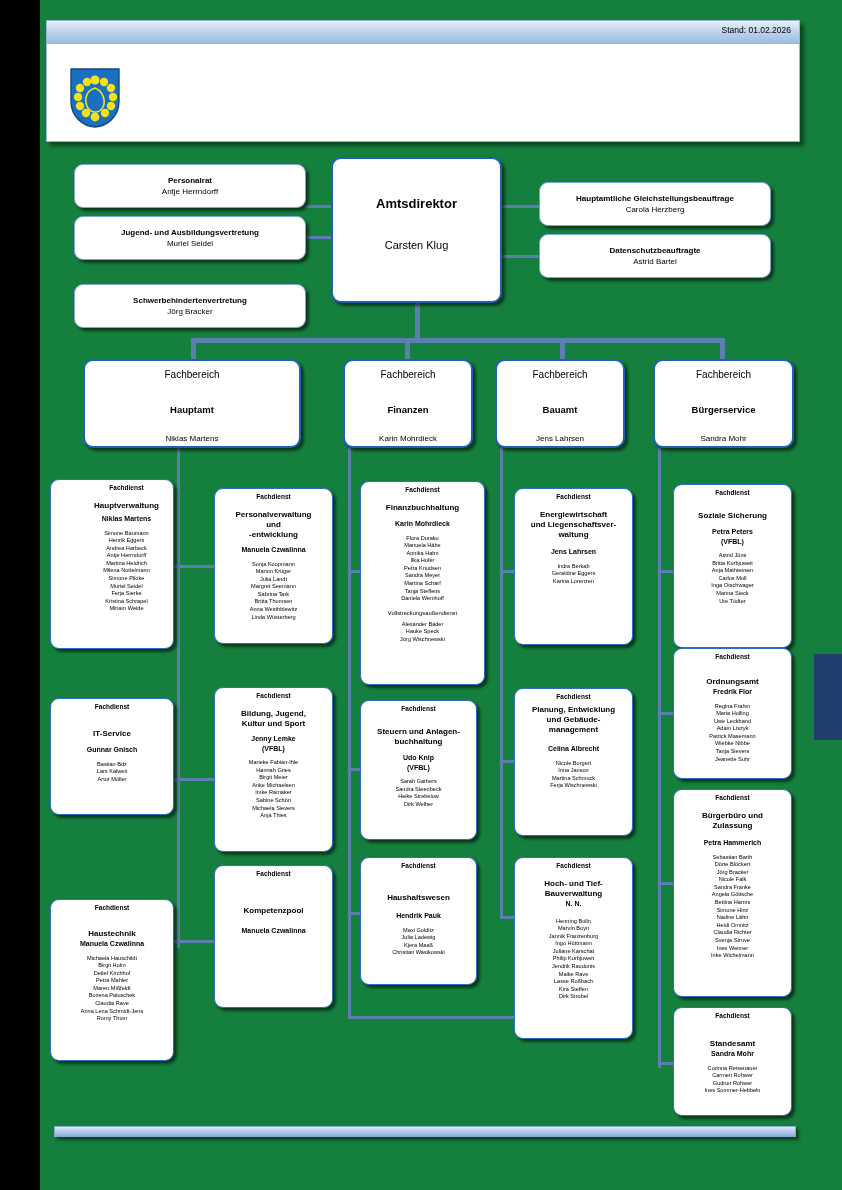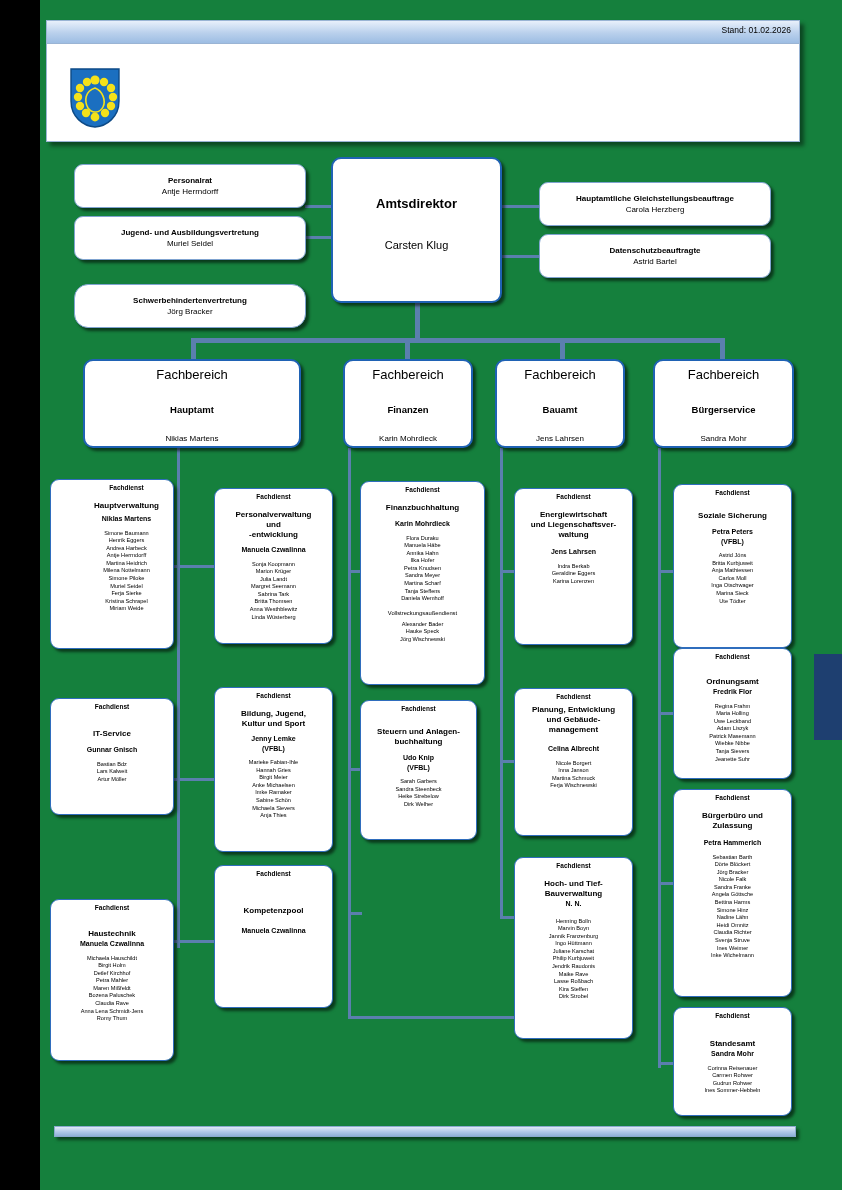--- a/index.html
+++ b/index.html
@@ -26,21 +26,21 @@
     padding:3px 3px;
   }
   .box.thick{border:2px solid #1f62b4;border-radius:10px;}
   .box.med{border:1.4px solid #2f6dbd;}
   .t-kind{font-size:6.5px;line-height:9px;font-weight:bold;}
   .t-title{font-weight:bold;font-size:8px;line-height:10px;}
   .t-title-lg{font-weight:bold;font-size:13px;line-height:17px;}
   .t-name{font-size:8px;line-height:11px;}
   .t-name-lg{font-size:11px;line-height:15px;}
   .t-lead{font-weight:bold;font-size:7px;line-height:9.5px;}
-  .t-fbtitle{font-size:13px;line-height:12px;}
+  .t-fbtitle{font-size:10px;line-height:12px;}
   .t-fbname{font-weight:bold;font-size:9.5px;line-height:13px;}
   .t-staff{font-size:5.6px;line-height:7.6px;}
   .t-staffgrp{font-size:5.8px;line-height:8px;}
   .spacer6{height:6px;}
   .spacer4{height:4px;}
   .spacer9{height:9px;}
 
   
   #header-frame{
     position:absolute;left:46px;top:20px;width:754px;height:122px;
@@ -157,21 +157,21 @@
   <div class="box" style="left:74px;top:164px;width:232px;height:44px;">
     <div class="t-title" style="margin-top:8px;">Personalrat</div>
     <div class="t-name">Antje Herrndorff</div>
   </div>
 
   <div class="box" style="left:74px;top:216px;width:232px;height:44px;">
     <div class="t-title" style="margin-top:8px;">Jugend- und Ausbildungsvertretung</div>
     <div class="t-name">Muriel Seidel</div>
   </div>
 
-  <div class="box" style="left:74px;top:284px;width:232px;height:44px;border-radius:14px;">
+  <div class="box" style="left:74px;top:284px;width:232px;height:44px;">
     <div class="t-title" style="margin-top:8px;">Schwerbehindertenvertretung</div>
     <div class="t-name">Jörg Bracker</div>
   </div>
 
   <div class="box thick" style="left:331px;top:157px;width:171px;height:146px;">
     <div class="t-title-lg" style="margin-top:33px;">Amtsdirektor</div>
     <div class="t-name-lg" style="margin-top:26px;">Carsten Klug</div>
   </div>
 
   <div class="box" style="left:539px;top:182px;width:232px;height:44px;">
@@ -354,20 +354,35 @@
     <div class="t-lead">(VFBL)</div>
     <div class="spacer6"></div>
     <div class="t-staff">
         <div>Sarah Garbers</div>
         <div>Sandra Steenbeck</div>
         <div>Heike Strebelow</div>
         <div>Dirk Welher</div>
       </div>
   </div>
 
+  <div class="box med" style="left:360px;top:857px;width:117px;height:128px;">
+    <div class="t-kind">Fachdienst</div>
+    <div class="spacer9"></div>
+    <div class="t-title" style="margin-top:14px;">
+        <div>Haushaltswesen</div>
+      </div>
+    <div class="t-lead" style="margin-top:8px;">Hendrik Pauk</div>
+    <div class="spacer6"></div>
+    <div class="t-staff">
+        <div>Maxi Golditz</div>
+        <div>Julia Ladewig</div>
+        <div>Kjera Maaß</div>
+        <div>Christian Wasikowski</div>
+      </div>
+  </div>
 
   <div class="box med" style="left:514px;top:488px;width:119px;height:157px;">
     <div class="t-kind">Fachdienst</div>
     <div class="spacer9"></div>
     <div class="t-title">
         <div>Energiewirtschaft</div>
         <div>und Liegenschaftsver-</div>
         <div>waltung</div>
       </div>
     <div class="t-lead" style="margin-top:7px;">Jens Lahrsen</div>

